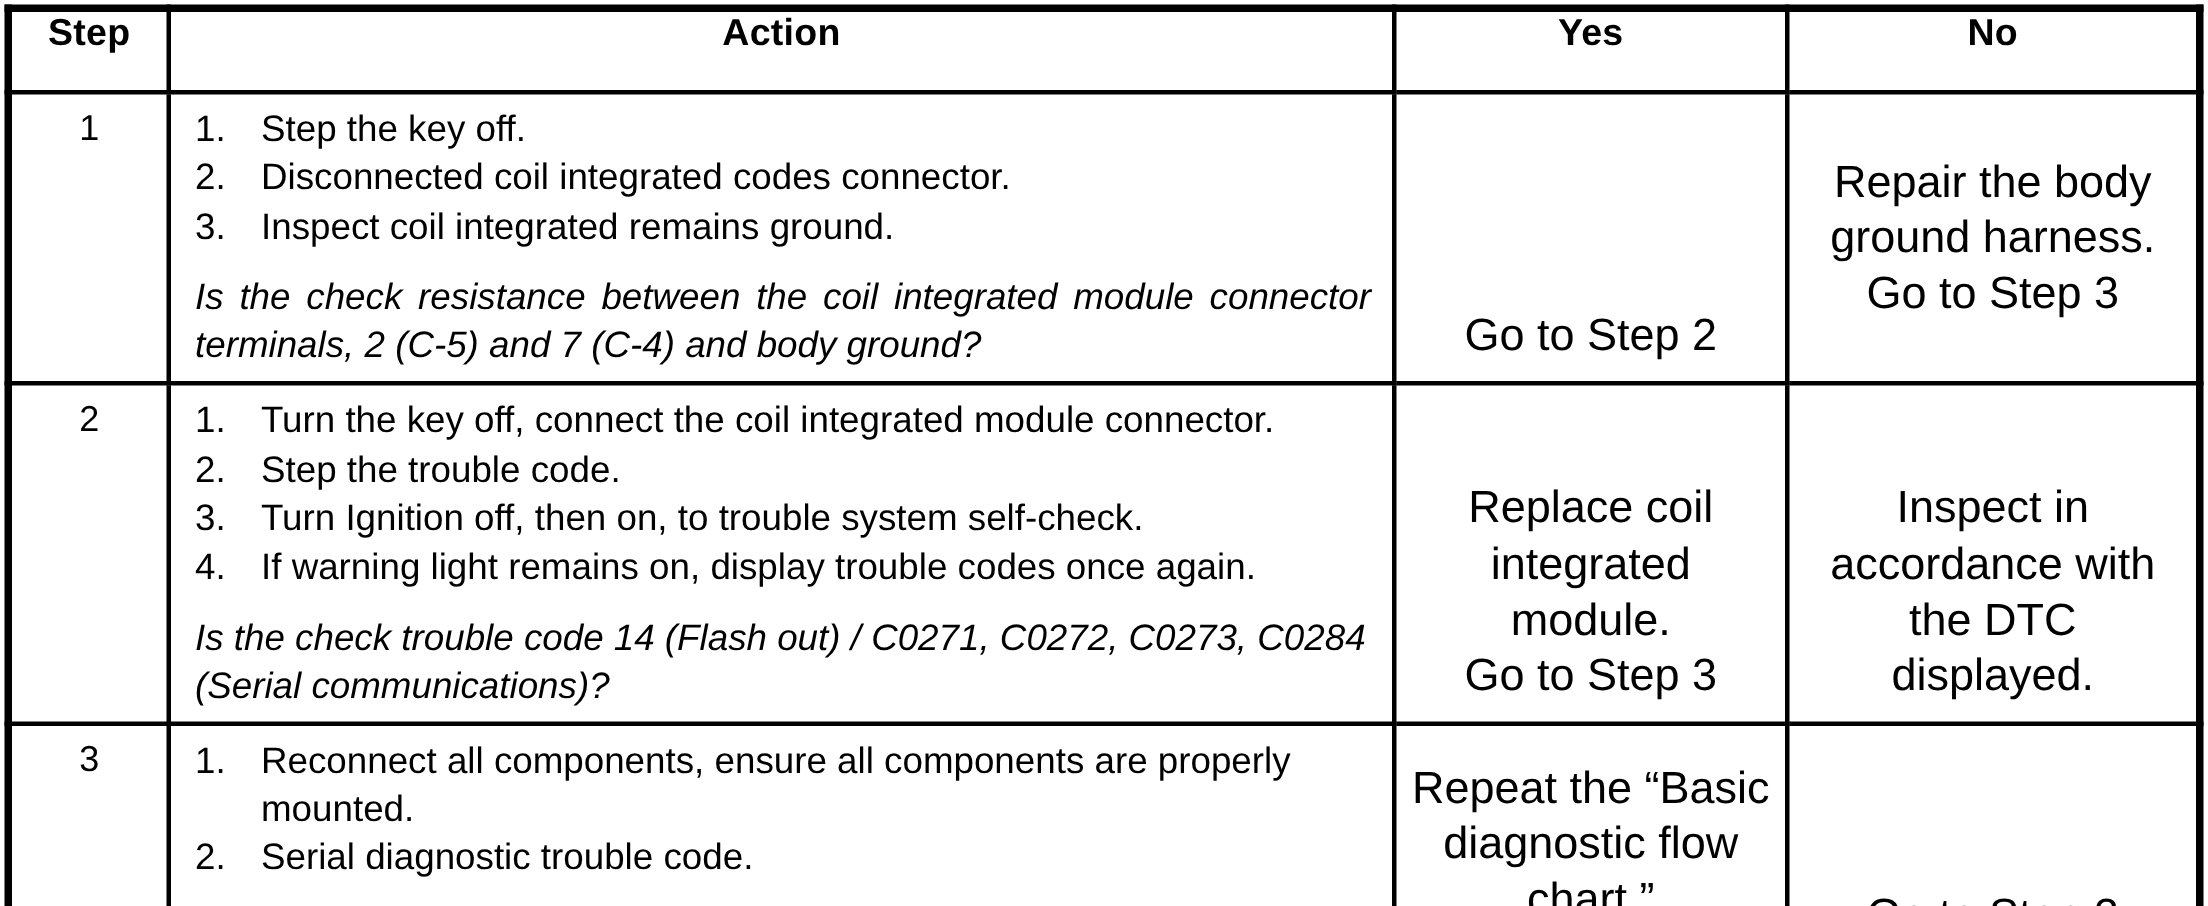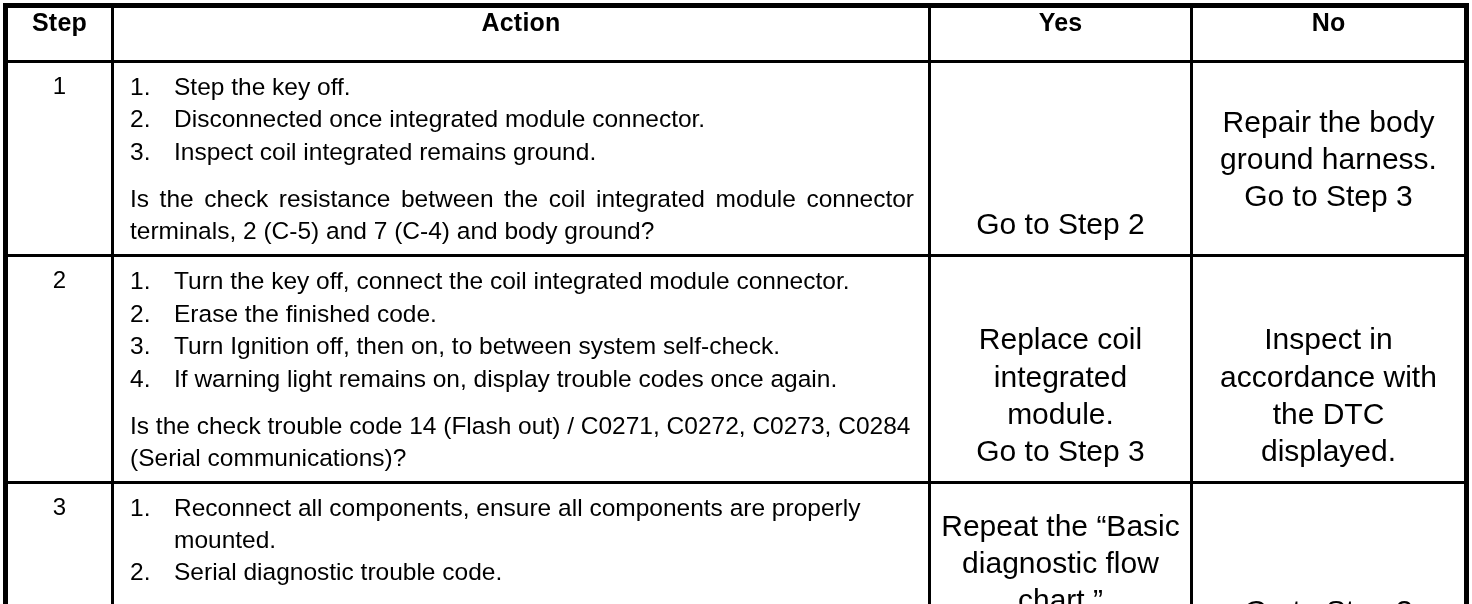--- a/index.html
+++ b/index.html
@@ -100,20 +100,21 @@
     width: 30px;
     text-align: left;
   }
   li.tight { margin-bottom: 0; }
   .li-text.justify {
     text-align: justify;
     text-align-last: left;
   }
   p.question {
     margin: 16px 0 0 0;
+    font-style: italic;
   }
   p.question.justify {
     text-align: justify;
     text-align-last: left;
   }
   p.question.compact {
     margin-top: 14px;
   }
 
   
@@ -164,21 +165,21 @@
         <td class="step-cell">
           <span class="step-num">1</span>
         </td>
         <td class="action-cell">
           <div class="action-inner">
             <ol class="steps-list">
               <li>
                 <span class="li-num">1.</span><span class="li-text">Step the key off.</span>
               </li>
               <li>
-                <span class="li-num">2.</span><span class="li-text">Disconnected once integrated module connector.</span>
+                <span class="li-num">2.</span><span class="li-text">Disconnected coil integrated codes connector.</span>
               </li>
               <li>
                 <span class="li-num">3.</span><span class="li-text">Inspect coil integrated remains ground.</span>
               </li>
             </ol>
             <p class="question justify">Is the check resistance between the coil integrated module connector terminals, 2 (C-5) and 7 (C-4) and body ground?</p>
           </div>
         </td>
         <td class="yn-cell align-bottom">
           <div class="yn-inner">Go to Step 2</div>
@@ -192,24 +193,24 @@
         <td class="step-cell">
           <span class="step-num">2</span>
         </td>
         <td class="action-cell">
           <div class="action-inner">
             <ol class="steps-list">
               <li class="tight">
                 <span class="li-num">1.</span><span class="li-text">Turn the key off, connect the coil integrated module connector.</span>
               </li>
               <li class="tight">
-                <span class="li-num">2.</span><span class="li-text">Erase the finished code.</span>
-              </li>
-              <li class="tight">
-                <span class="li-num">3.</span><span class="li-text">Turn Ignition off, then on, to between system self-check.</span>
+                <span class="li-num">2.</span><span class="li-text">Step the trouble code.</span>
+              </li>
+              <li class="tight">
+                <span class="li-num">3.</span><span class="li-text">Turn Ignition off, then on, to trouble system self-check.</span>
               </li>
               <li class="tight">
                 <span class="li-num">4.</span><span class="li-text">If warning light remains on, display trouble codes once again.</span>
               </li>
             </ol>
             <p class="question">Is the check trouble code 14 (Flash out) / C0271, C0272, C0273, C0284 (Serial communications)?</p>
           </div>
         </td>
         <td class="yn-cell align-bottom">
           <div class="yn-inner">Replace coil<br>integrated<br>module.<br>Go to Step 3</div>

